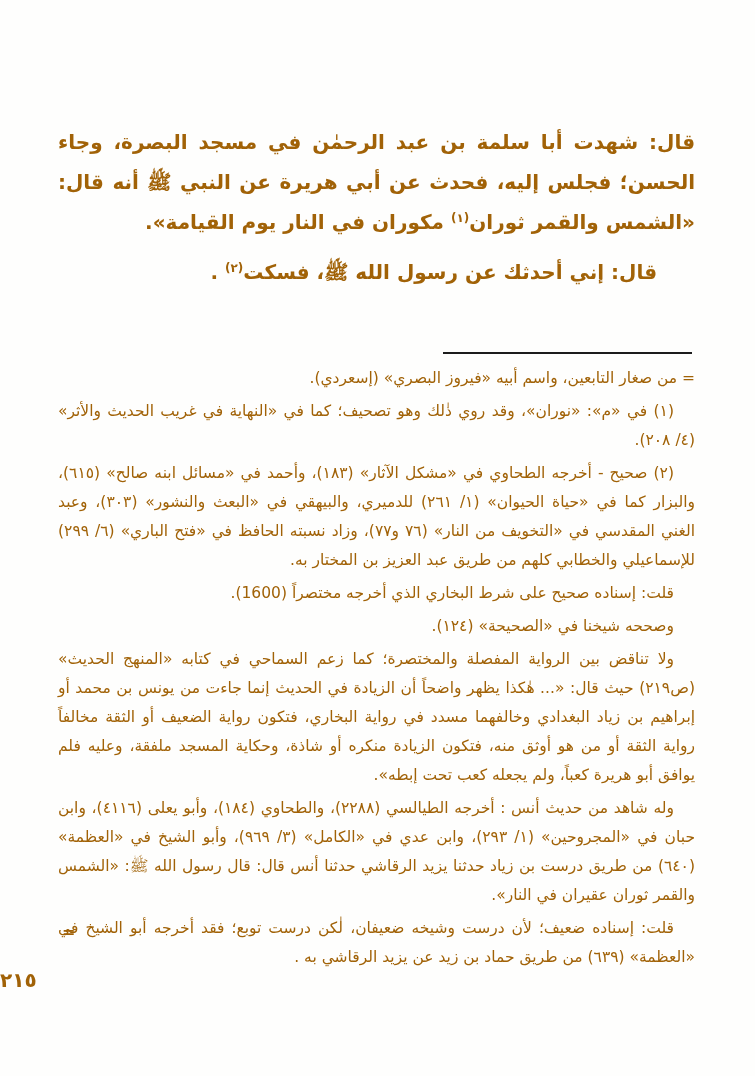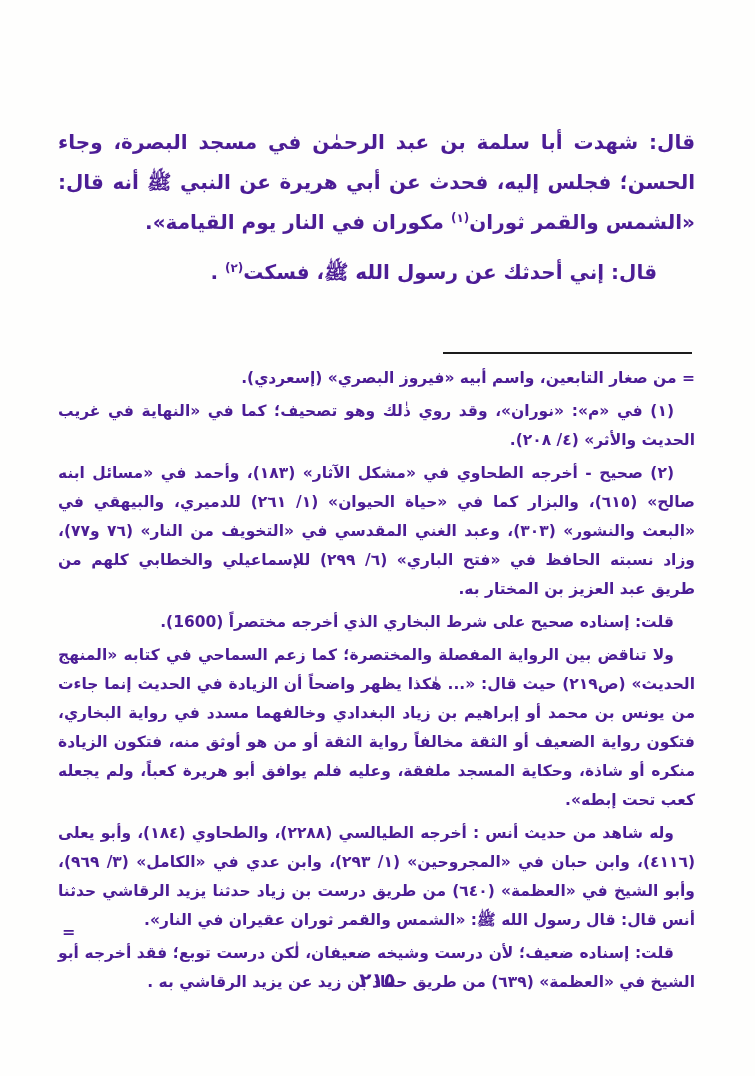--- a/index.html
+++ b/index.html
@@ -6,21 +6,21 @@
     margin: 0;
     padding: 0;
     background: #e8e8e8;
   }
   .page {
     position: relative;
     width: 755px;
     height: 1076px;
     margin: 0 auto;
     background: #fefefd;
-    color: #4c1d95;
+    color: #a16207;
     font-family: "DejaVu Sans", "Liberation Sans", sans-serif;
     overflow: hidden;
     direction: rtl;
   }
   .main-text {
     position: absolute;
     top: 122px;
     right: 60px;
     width: 637px;
   }
@@ -57,41 +57,41 @@
   .footnotes {
     position: absolute;
     top: 364px;
     right: 60px;
     width: 637px;
   }
   .fn {
     margin: 0 0 4px 0;
     font-size: 15.5px;
     line-height: 29px;
-    font-weight: 700;
+    font-weight: 400;
     text-align: justify;
     text-indent: 21px;
     direction: rtl;
   }
   .fn-noindent {
     text-indent: 0;
   }
   .continuation-mark {
     position: absolute;
     left: 62px;
     top: 922px;
     font-size: 16px;
     font-weight: 700;
   }
   .page-number {
     position: absolute;
     top: 968px;
     left: 0;
     width: 100%;
-    text-align: center;
+    text-align: left;
     font-size: 20px;
     font-weight: 700;
     letter-spacing: 2px;
   }
 </style>
 </head>
 <body>
 
 <div class="page">
 
@@ -100,20 +100,21 @@
     <p class="main-para para-a"><span>قال: إني أحدثك عن رسول الله ﷺ، فسكت</span><sup>(٢)</sup><span> .</span></p>
   </div>
 
   <div class="fn-sep"></div>
 
   <div class="footnotes">
     <p class="fn fn-noindent">= من صغار التابعين، واسم أبيه «فيروز البصري» (إسعردي).</p>
     <p class="fn">(١)  في «م»: «نوران»، وقد روي ذٰلك وهو تصحيف؛ كما في «النهاية في غريب الحديث والأثر» (٤/ ٢٠٨).</p>
     <p class="fn">(٢)  صحيح - أخرجه الطحاوي في «مشكل الآثار» (١٨٣)، وأحمد في «مسائل ابنه صالح» (٦١٥)، والبزار كما في «حياة الحيوان» (١/ ٢٦١) للدميري، والبيهقي في «البعث والنشور» (٣٠٣)، وعبد الغني المقدسي في «التخويف من النار» (٧٦ و٧٧)، وزاد نسبته الحافظ في «فتح الباري» (٦/ ٢٩٩) للإسماعيلي والخطابي كلهم من طريق عبد العزيز بن المختار به.</p>
     <p class="fn">قلت: إسناده صحيح على شرط البخاري الذي أخرجه مختصراً (1600).</p>
+    <p class="fn">وصححه شيخنا في «الصحيحة» (١٢٤).</p>
     <p class="fn">ولا تناقض بين الرواية المفصلة والمختصرة؛ كما زعم السماحي في كتابه «المنهج الحديث» (ص٢١٩) حيث قال: «... هٰكذا يظهر واضحاً أن الزيادة في الحديث إنما جاءت من يونس بن محمد أو إبراهيم بن زياد البغدادي وخالفهما مسدد في رواية البخاري، فتكون رواية الضعيف أو الثقة مخالفاً رواية الثقة أو من هو أوثق منه، فتكون الزيادة منكره أو شاذة، وحكاية المسجد ملفقة، وعليه فلم يوافق أبو هريرة كعباً، ولم يجعله كعب تحت إبطه».</p>
     <p class="fn">وله شاهد من حديث أنس : أخرجه الطيالسي (٢٢٨٨)، والطحاوي (١٨٤)، وأبو يعلى (٤١١٦)، وابن حبان في «المجروحين» (١/ ٢٩٣)، وابن عدي في «الكامل» (٣/ ٩٦٩)، وأبو الشيخ في «العظمة» (٦٤٠) من طريق درست بن زياد حدثنا يزيد الرقاشي حدثنا أنس قال: قال رسول الله ﷺ: «الشمس والقمر ثوران عقيران في النار».</p>
     <p class="fn">قلت: إسناده ضعيف؛ لأن درست وشيخه ضعيفان، لٰكن درست توبع؛ فقد أخرجه أبو الشيخ في «العظمة» (٦٣٩) من طريق حماد بن زيد عن يزيد الرقاشي به .</p>
   </div>
 
   <div class="continuation-mark">=</div>
 
   <div class="page-number">٢١٥</div>
 
 </div>

